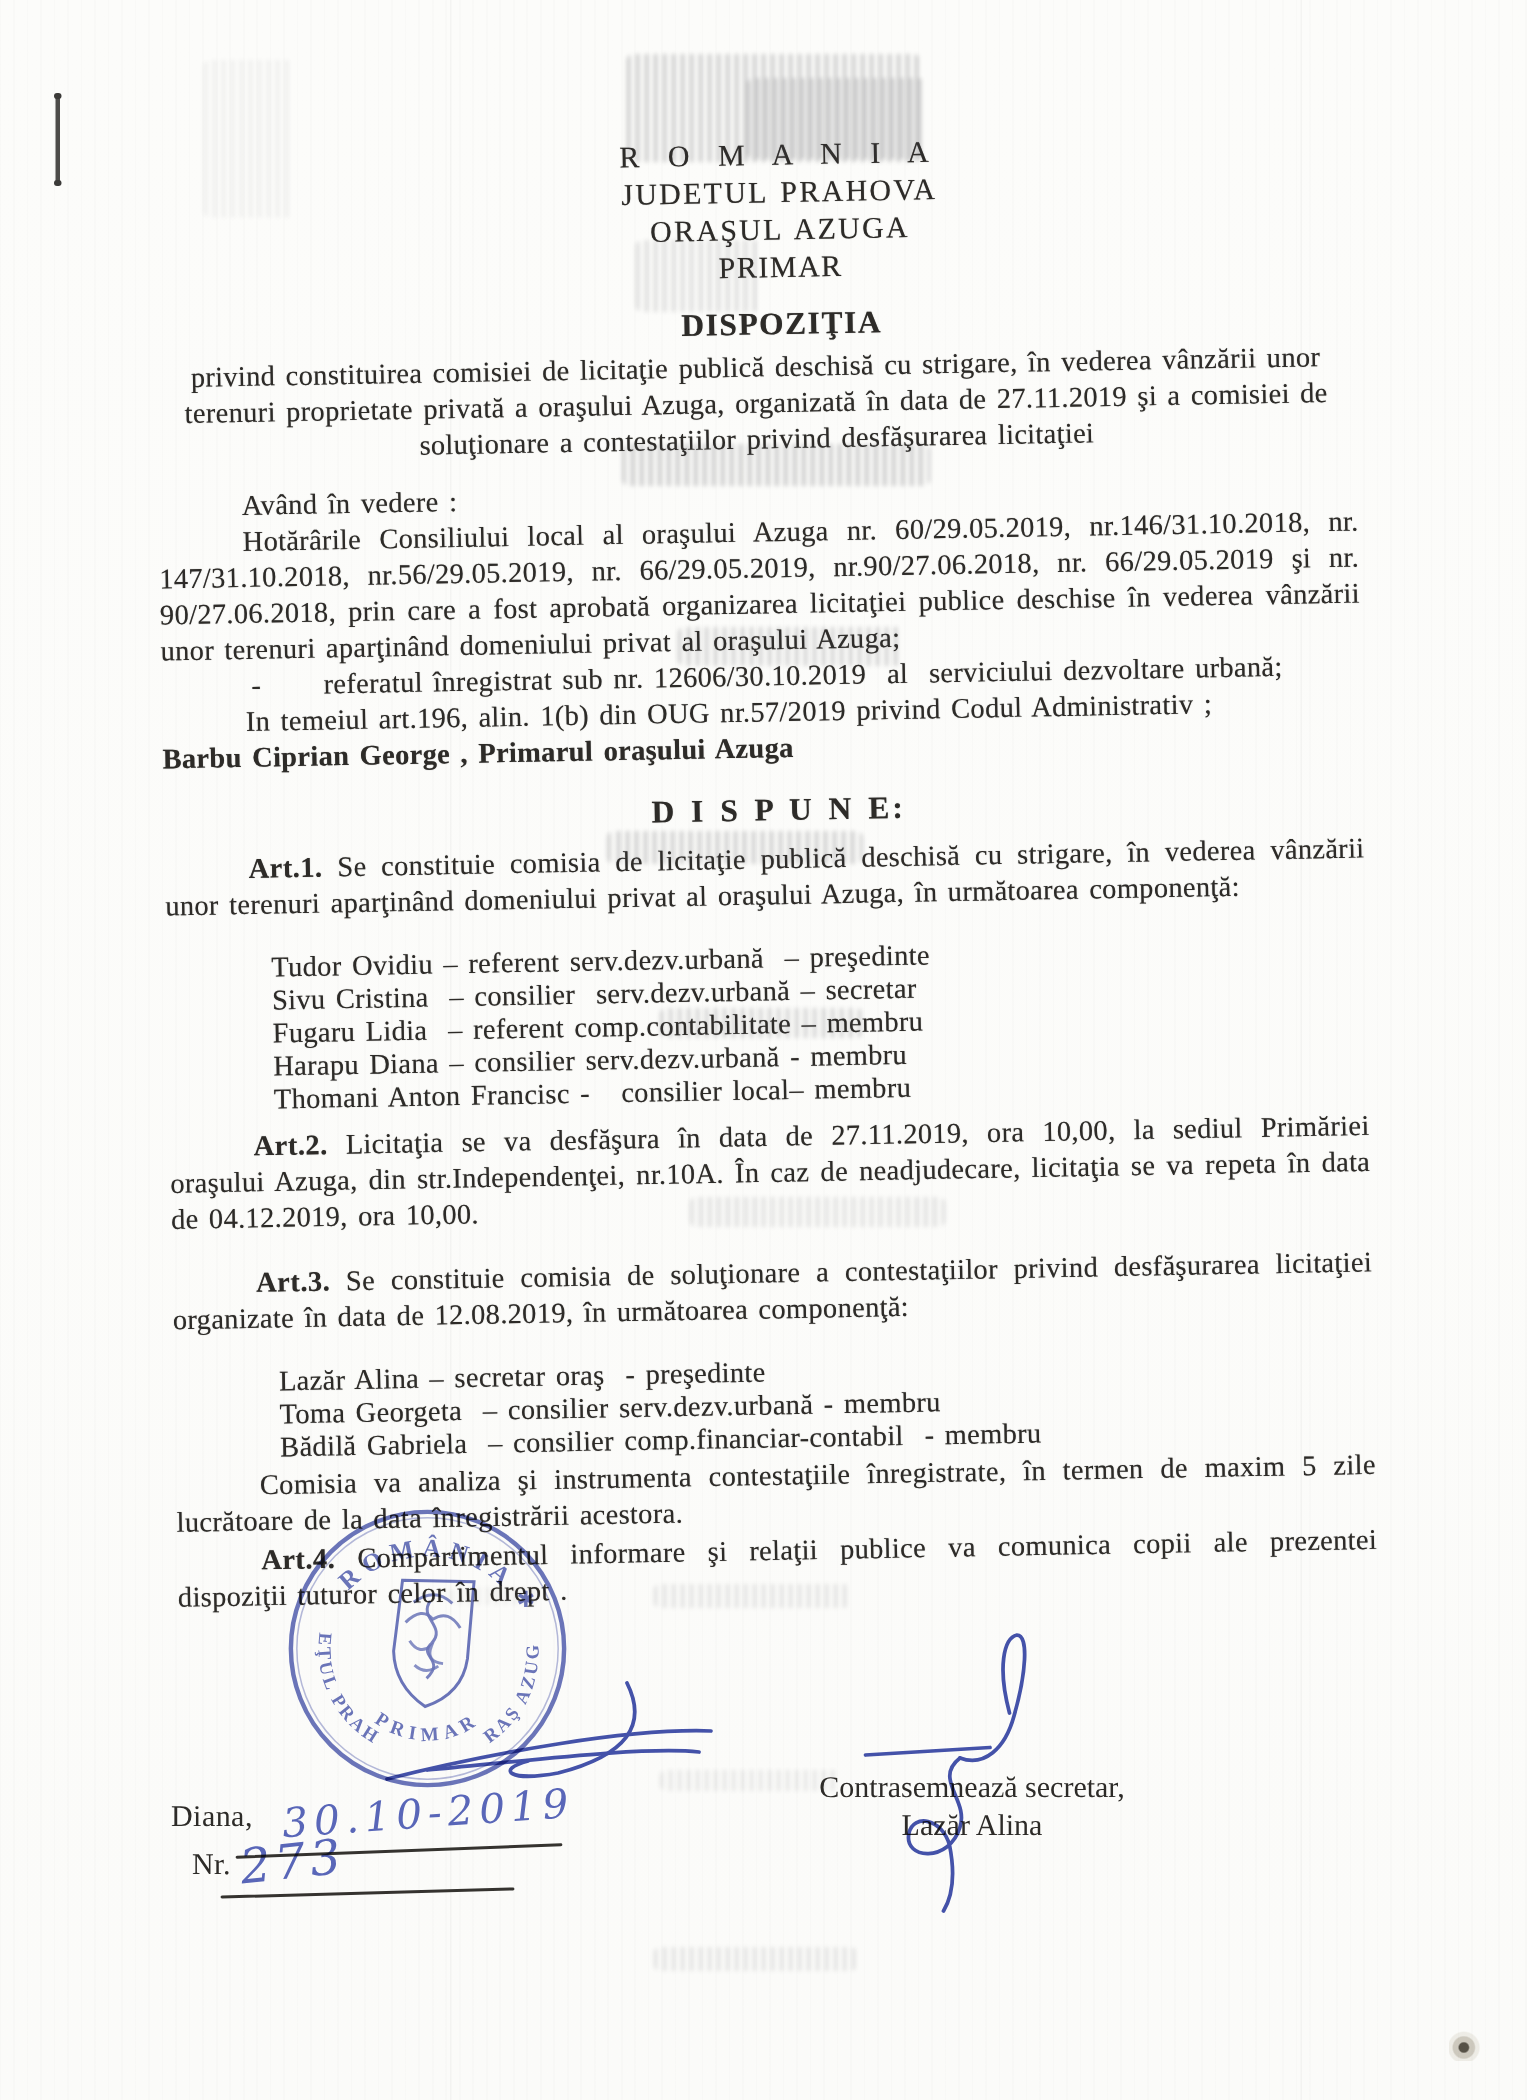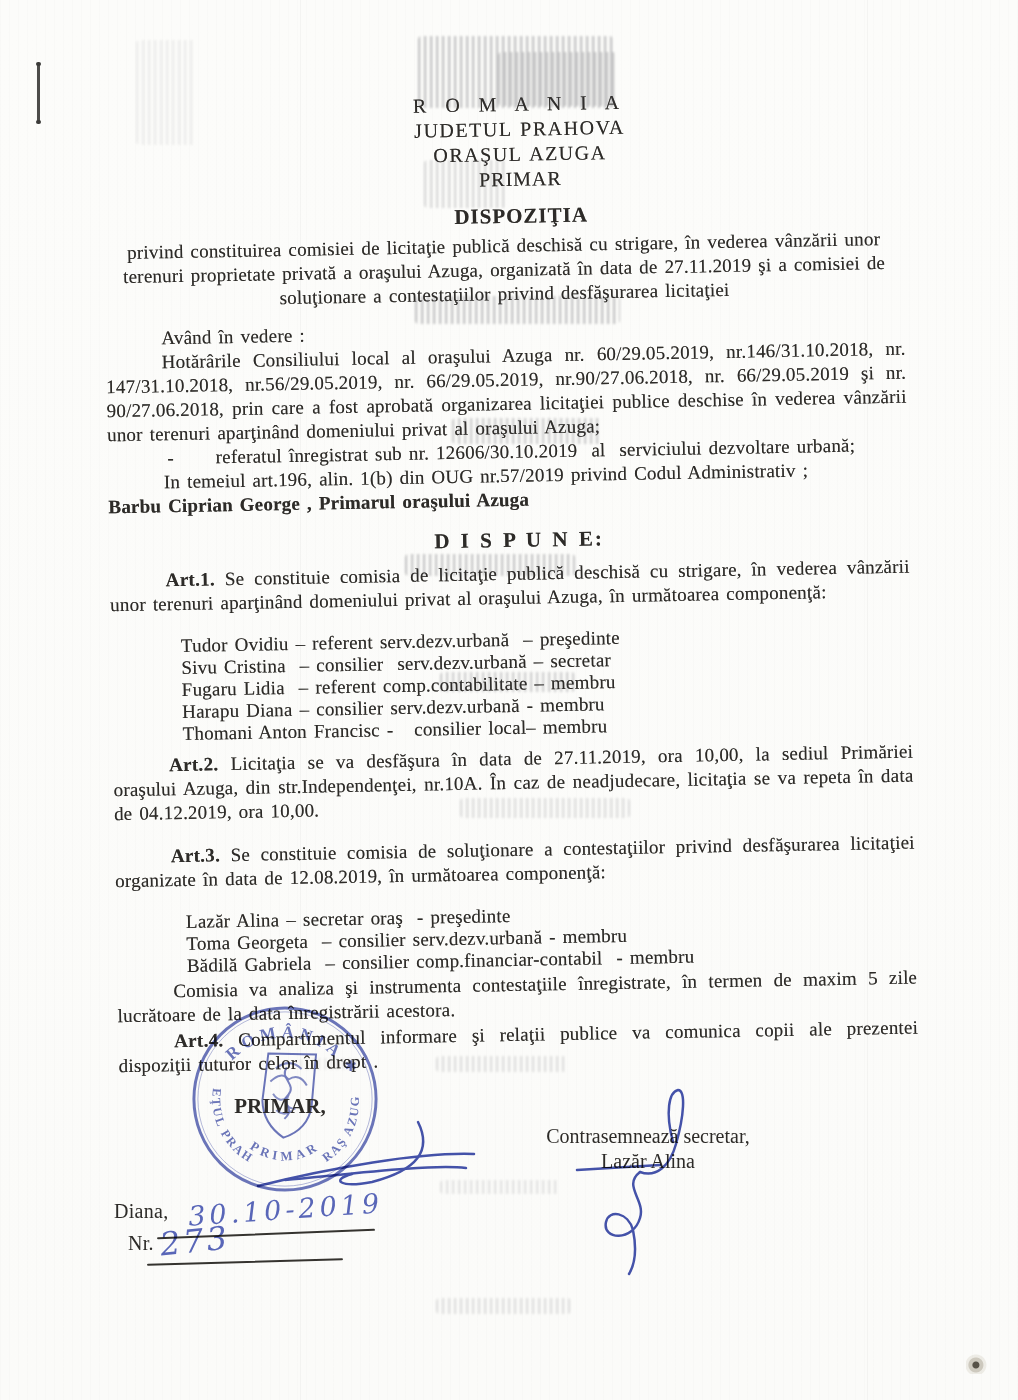--- a/index.html
+++ b/index.html
@@ -153,31 +153,30 @@
         <path d="M 88,70 Q 101,58 114,68" opacity=".85"></path>
         <path d="M 84,84 Q 94,72 102,80 Q 112,72 121,84" opacity=".85"></path>
         <path d="M 99,68 C 92,80 112,84 103,96 C 94,106 114,106 102,120" opacity=".9"></path>
         <path d="M 88,96 q 7,9 15,2 q -3,11 9,11" opacity=".8"></path>
         <path d="M 93,112 q 8,6 16,-1" opacity=".8"></path>
       </g>
     </g>
   </svg>
 
   <div class="sign-block" style="left:165px;top:1094px;width:230px">
-    <div class="sign-role">PRIMAR,</div>
   </div>
   <svg class="sig" style="left:230px;top:1110px" width="260" height="90" viewBox="0 0 260 90">
     <g fill="none" stroke="#4553ad" stroke-width="2.5" stroke-linecap="round">
       <path d="M 28,76 C 100,58 190,42 244,44"></path>
       <path d="M 55,70 C 120,64 200,54 236,58"></path>
       <path d="M 188,12 C 202,40 188,60 142,72 C 110,78 100,70 122,64"></path>
     </g>
   </svg>
 
-  <div class="sign-block" style="left:528px;top:1124px;width:240px">
+  <div class="sign-block" style="left:528px;top:1180px;width:240px">
     <div class="sign-name" style="font-size:20px">Contrasemnează secretar,</div>
     <div class="sign-name">Lazăr Alina</div>
   </div>
   <svg class="sig" style="left:555px;top:1082px" width="150" height="210" viewBox="0 0 150 210">
     <g fill="none" stroke="#4553ad" stroke-width="2.5" stroke-linecap="round">
       <path d="M 118,60 C 110,30 114,10 123,8 C 131,8 129,34 121,62 C 115,84 101,96 85,90"></path>
       <path d="M 85,90 C 67,104 91,118 85,136 C 78,160 47,158 51,140 C 54,127 73,130 78,148 C 82,168 80,182 74,192"></path>
       <path d="M 22,88 L 105,83"></path>
     </g>
   </svg>

